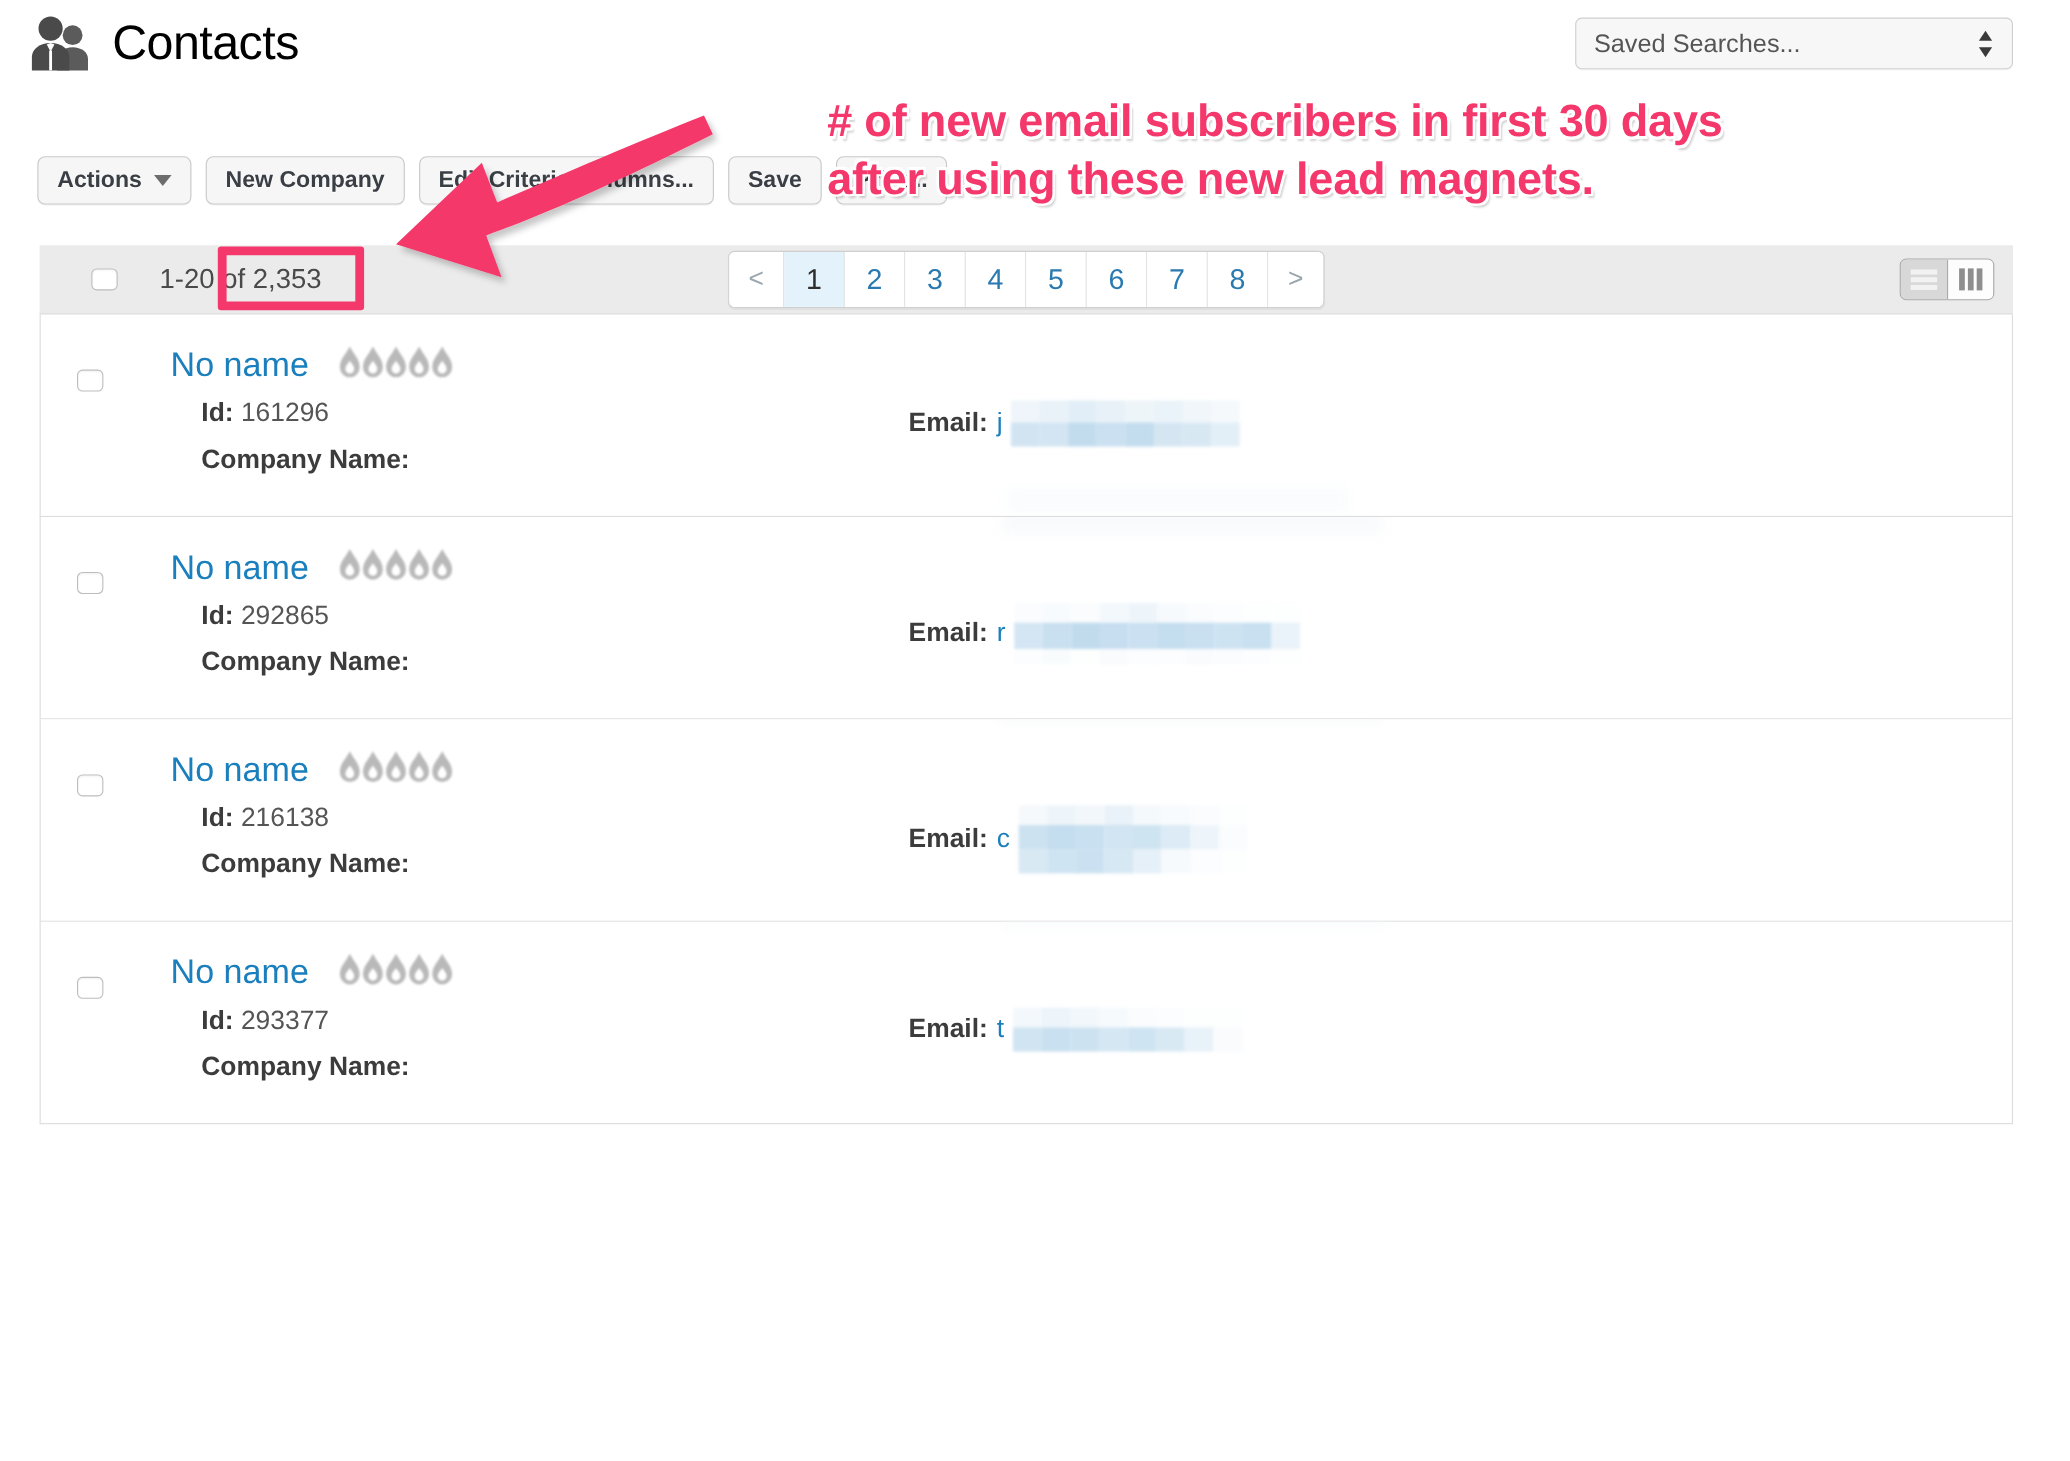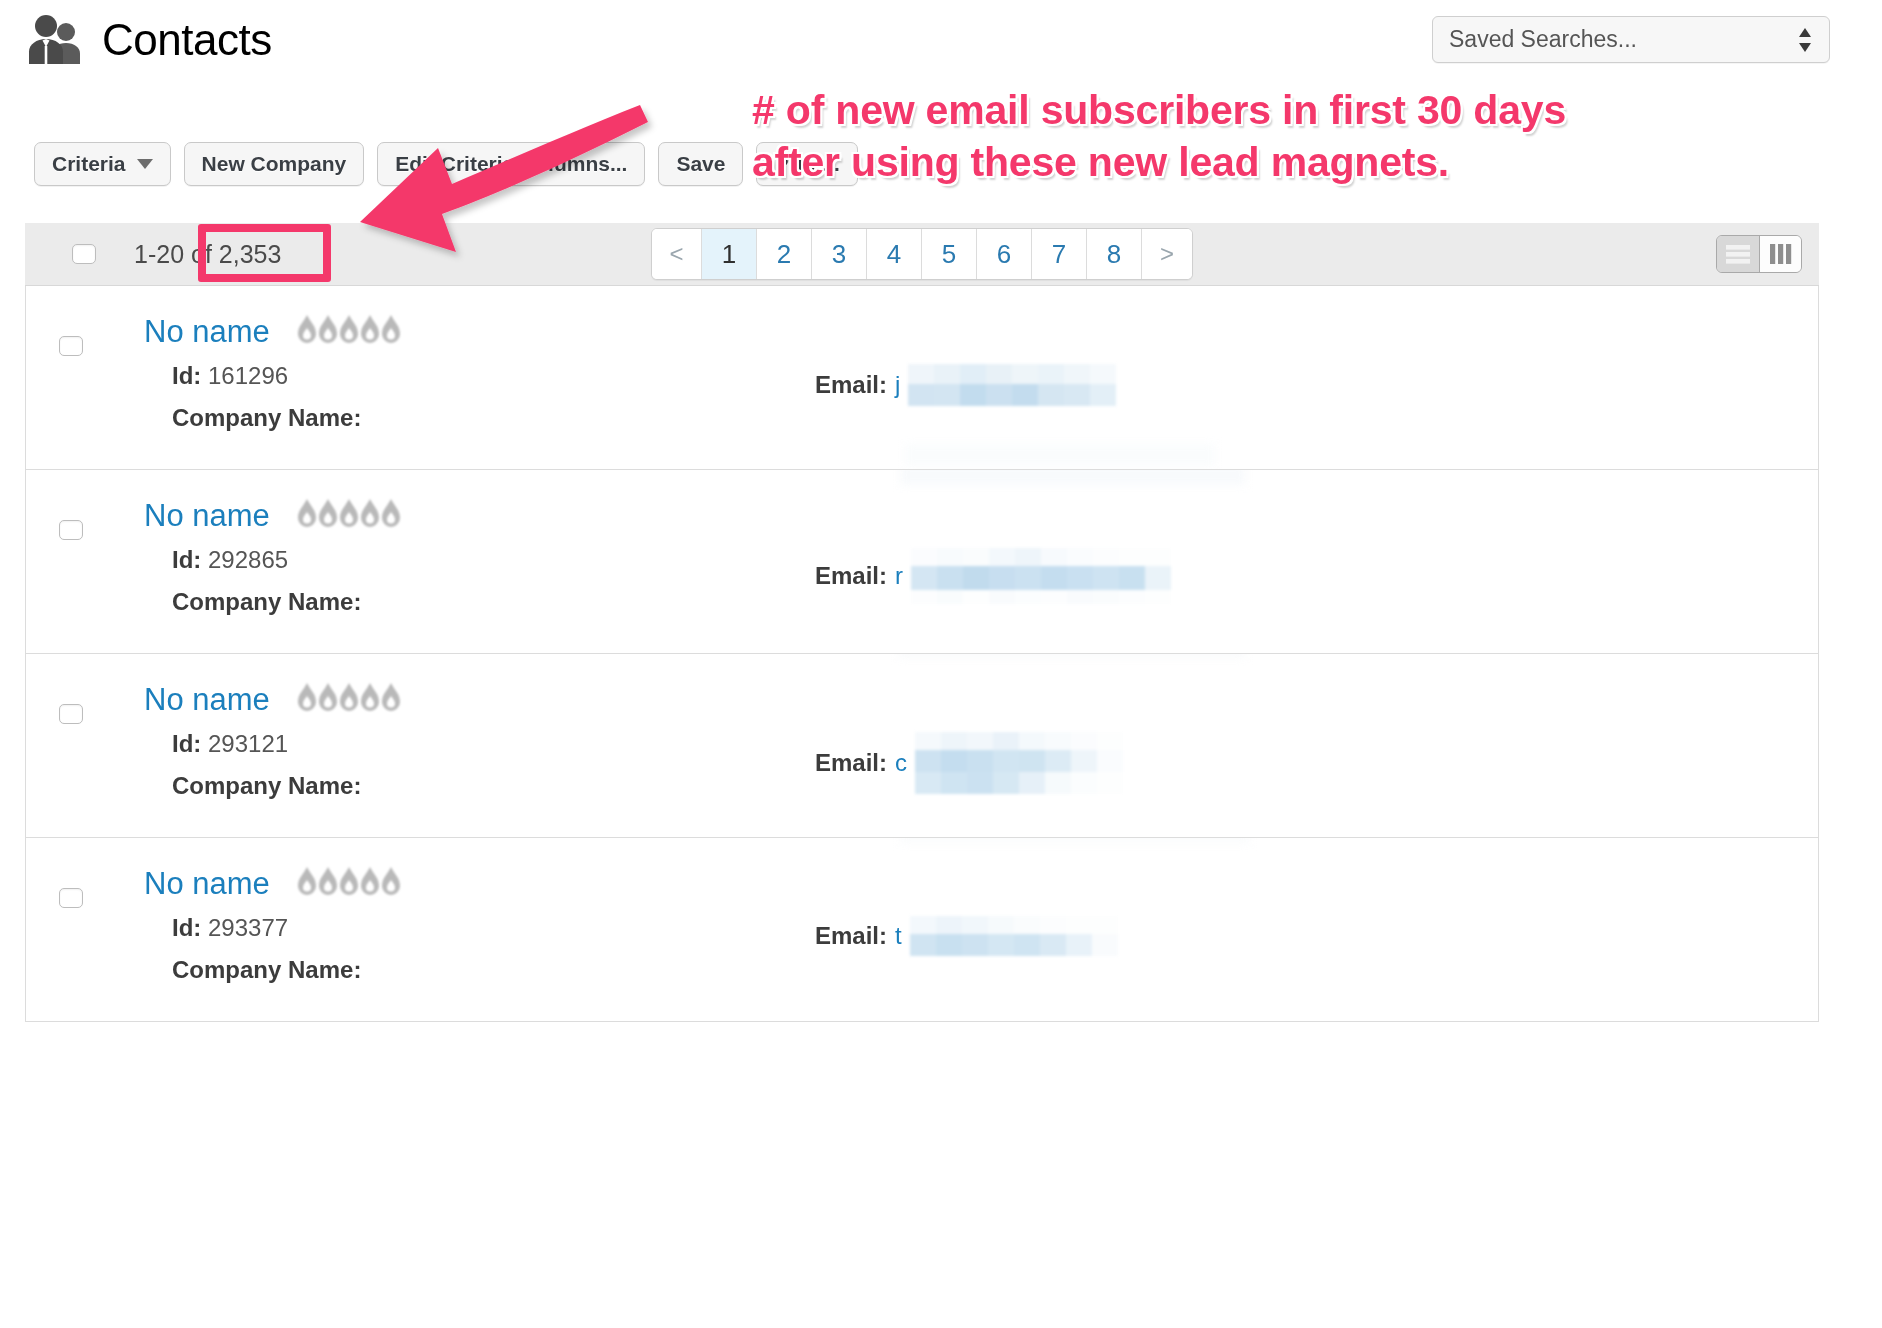--- a/index.html
+++ b/index.html
@@ -61,21 +61,21 @@
   .btn .caret {
     margin-left: 11px;
     width: 0; height: 0;
     border-left: 8px solid transparent;
     border-right: 8px solid transparent;
     border-top: 10px solid #6d6d6d;
   }
 
   
   .results-panel {
-    position: absolute; left: 25px; top: 223px;
+    position: absolute; left: 36px; top: 223px;
     width: 1794px;
   }
   .results-bar {
     position: relative;
     height: 63px;
     background: #ebebeb;
     border-bottom: 1px solid #d8d8d8;
     display: flex; align-items: center;
   }
   .cb {
@@ -215,21 +215,21 @@
     <span>
       <svg class="ss-arrows" viewBox="0 0 16 30">
         <path d="M8 3 L14 12 L2 12 Z" fill="#3a3a3a"></path>
         <path d="M8 27 L14 18 L2 18 Z" fill="#3a3a3a"></path>
       </svg>
     </span>
   </div>
 
   <div class="toolbar">
     <div class="btn">
-      <span>Criteria</span>
+      <span>Actions</span>
       <span class="caret"></span>
     </div>
     <div class="btn">New Company</div>
     <div class="btn">Edit Criteria/Columns...</div>
     <div class="btn">Save</div>
     <div class="btn">Print...</div>
   </div>
 
   <div class="results-panel">
 
@@ -425,21 +425,21 @@
             <svg width="20" height="34" viewBox="0 0 20 34">
                 <path d="M10 1 C6 9 1 12 1 20 a9 9 0 0 0 18 0 c0-8-5-11-9-19z M10 14 c-2 3-4 4.5-4 7.5 a4 4 0 0 0 8 0 c0-3-2-4.5-4-7.5z" fill="#b9b9b9" fill-rule="evenodd"></path>
               </svg>
             <svg width="20" height="34" viewBox="0 0 20 34">
                 <path d="M10 1 C6 9 1 12 1 20 a9 9 0 0 0 18 0 c0-8-5-11-9-19z M10 14 c-2 3-4 4.5-4 7.5 a4 4 0 0 0 8 0 c0-3-2-4.5-4-7.5z" fill="#b9b9b9" fill-rule="evenodd"></path>
               </svg>
           </span>
         </div>
         <div class="field">
           <span class="lbl">Id:</span>
-          <span class="val">293121</span>
+          <span class="val">216138</span>
         </div>
         <div class="field">
           <span class="lbl">Company Name:</span>
           <span class="val"></span>
         </div>
       </div>
       <div class="email-block">
         <span class="email-lbl">Email:</span>
         <span class="email-first">c</span>
         <span class="redact">

